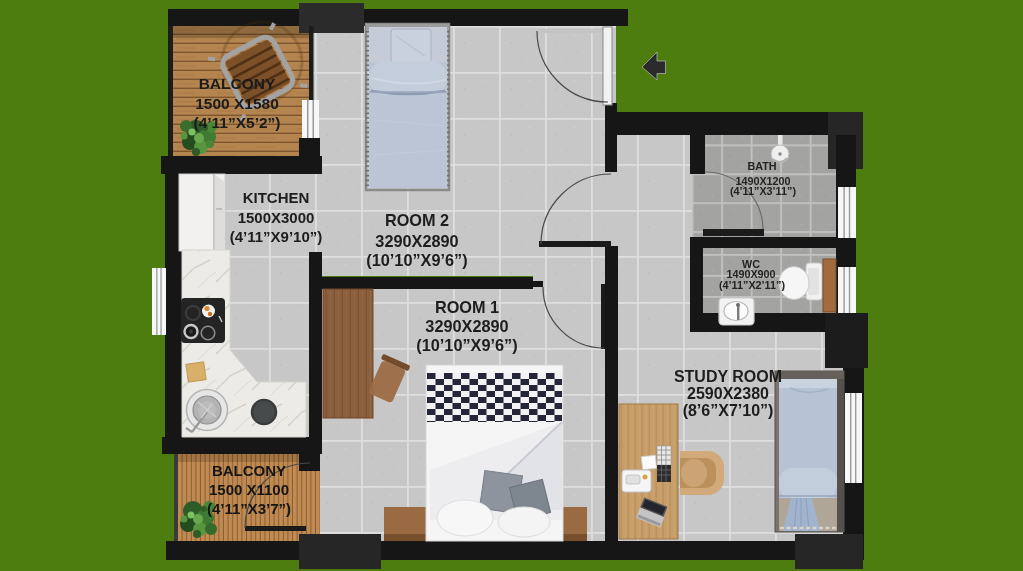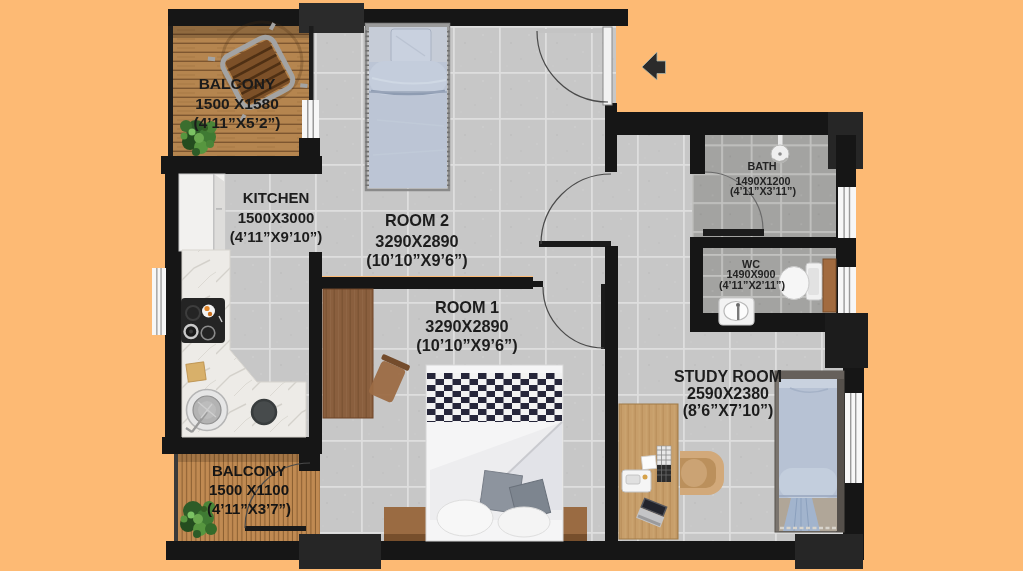--- a/index.html
+++ b/index.html
@@ -1,16 +1,16 @@
 <!DOCTYPE html>
 <html><head>
 <meta charset="utf-8">
 <style>
 html,body{margin:0;padding:0}
-.page{width:1023px;height:571px;background:#fdba74;position:relative;overflow:hidden;font-family:"Liberation Sans",sans-serif}
+.page{width:1023px;height:571px;background:#4d7c0f;position:relative;overflow:hidden;font-family:"Liberation Sans",sans-serif}
 svg{position:absolute;left:0;top:0}
 text{font-family:"Liberation Sans",sans-serif;font-weight:bold}
 </style>
 </head>
 <body>
 
 <div class="page">
 <svg width="1023" height="571" viewBox="0 0 1023 571">
 <defs>
 <pattern id="tile" width="46" height="46" patternUnits="userSpaceOnUse" x="315" y="26">

